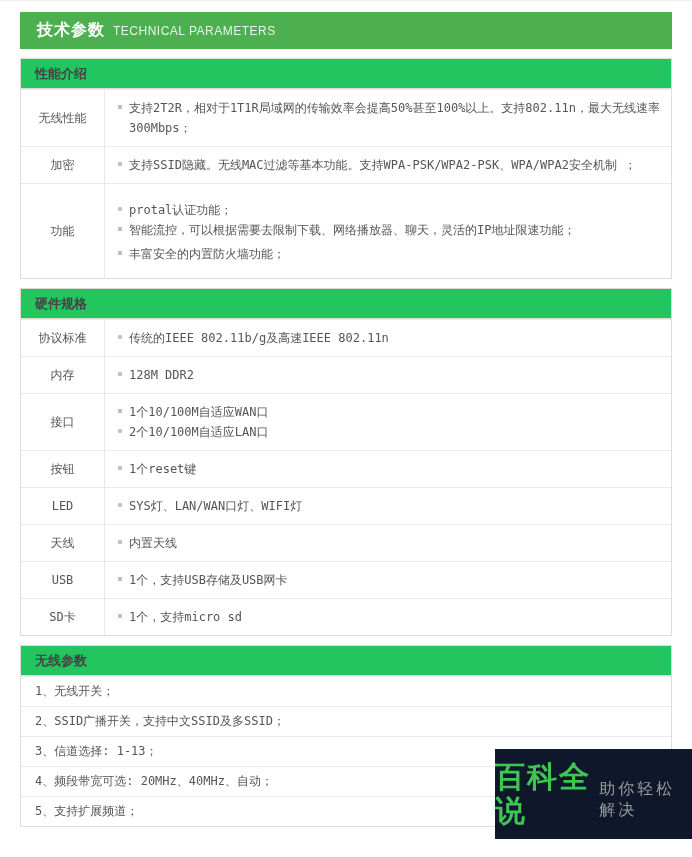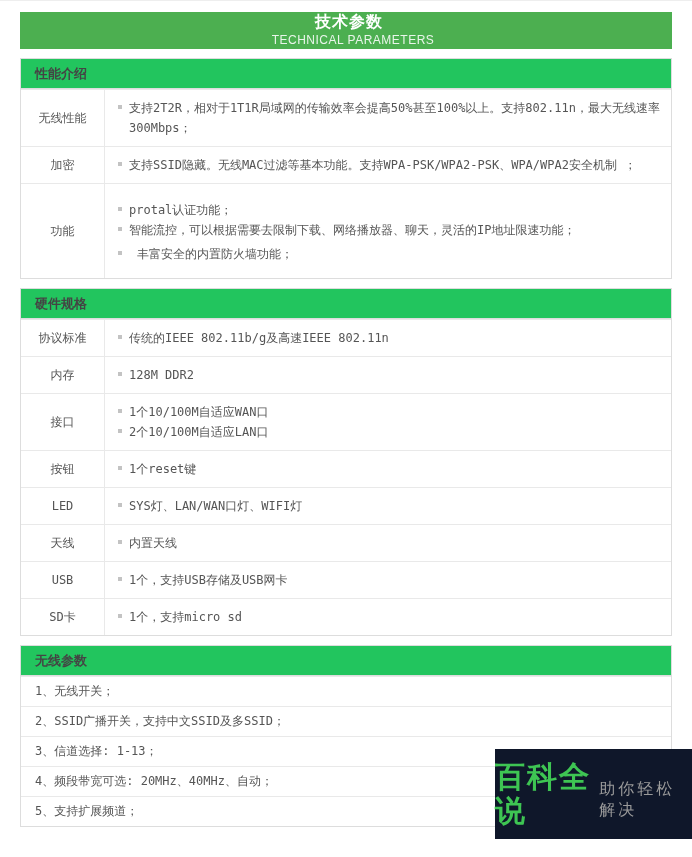--- a/index.html
+++ b/index.html
@@ -15,22 +15,21 @@
     color: #555;
     border-top: 1px solid #eee;
   }
   
   .banner {
     margin: 11px 20px 0 20px;
     height: 37px;
     background: #4caf50;
     display: flex;
     align-items: center;
-    padding-left: 6px;
-    flex-direction: column;
+    padding-left: 17px;
   }
   .banner .zh {
     color: #ffffff;
     font-size: 16px;
     font-weight: bold;
     letter-spacing: 1px;
   }
   .banner .en {
     color: rgba(255,255,255,0.88);
     font-size: 12px;
@@ -169,21 +168,21 @@
       <div class="spec-label">功能</div>
       <div class="spec-value" style="padding-top:12px;padding-bottom:14px;">
         <div class="line" style="margin-top:4px;">
             <span class="bullet"></span>
             <span>protal认证功能；</span>
           </div>
         <div class="line">
             <span class="bullet"></span>
             <span>智能流控，可以根据需要去限制下载、网络播放器、聊天，灵活的IP地址限速功能；</span>
           </div>
-        <div class="line" style="margin-top:4px;gap:8px;">
+        <div class="line" style="margin-top:4px;">
             <span class="bullet"></span>
             <span>丰富安全的内置防火墙功能；</span>
           </div>
       </div>
     </div>
   </div>
 
   <div class="box">
     <div class="box-header">硬件规格</div>
 

